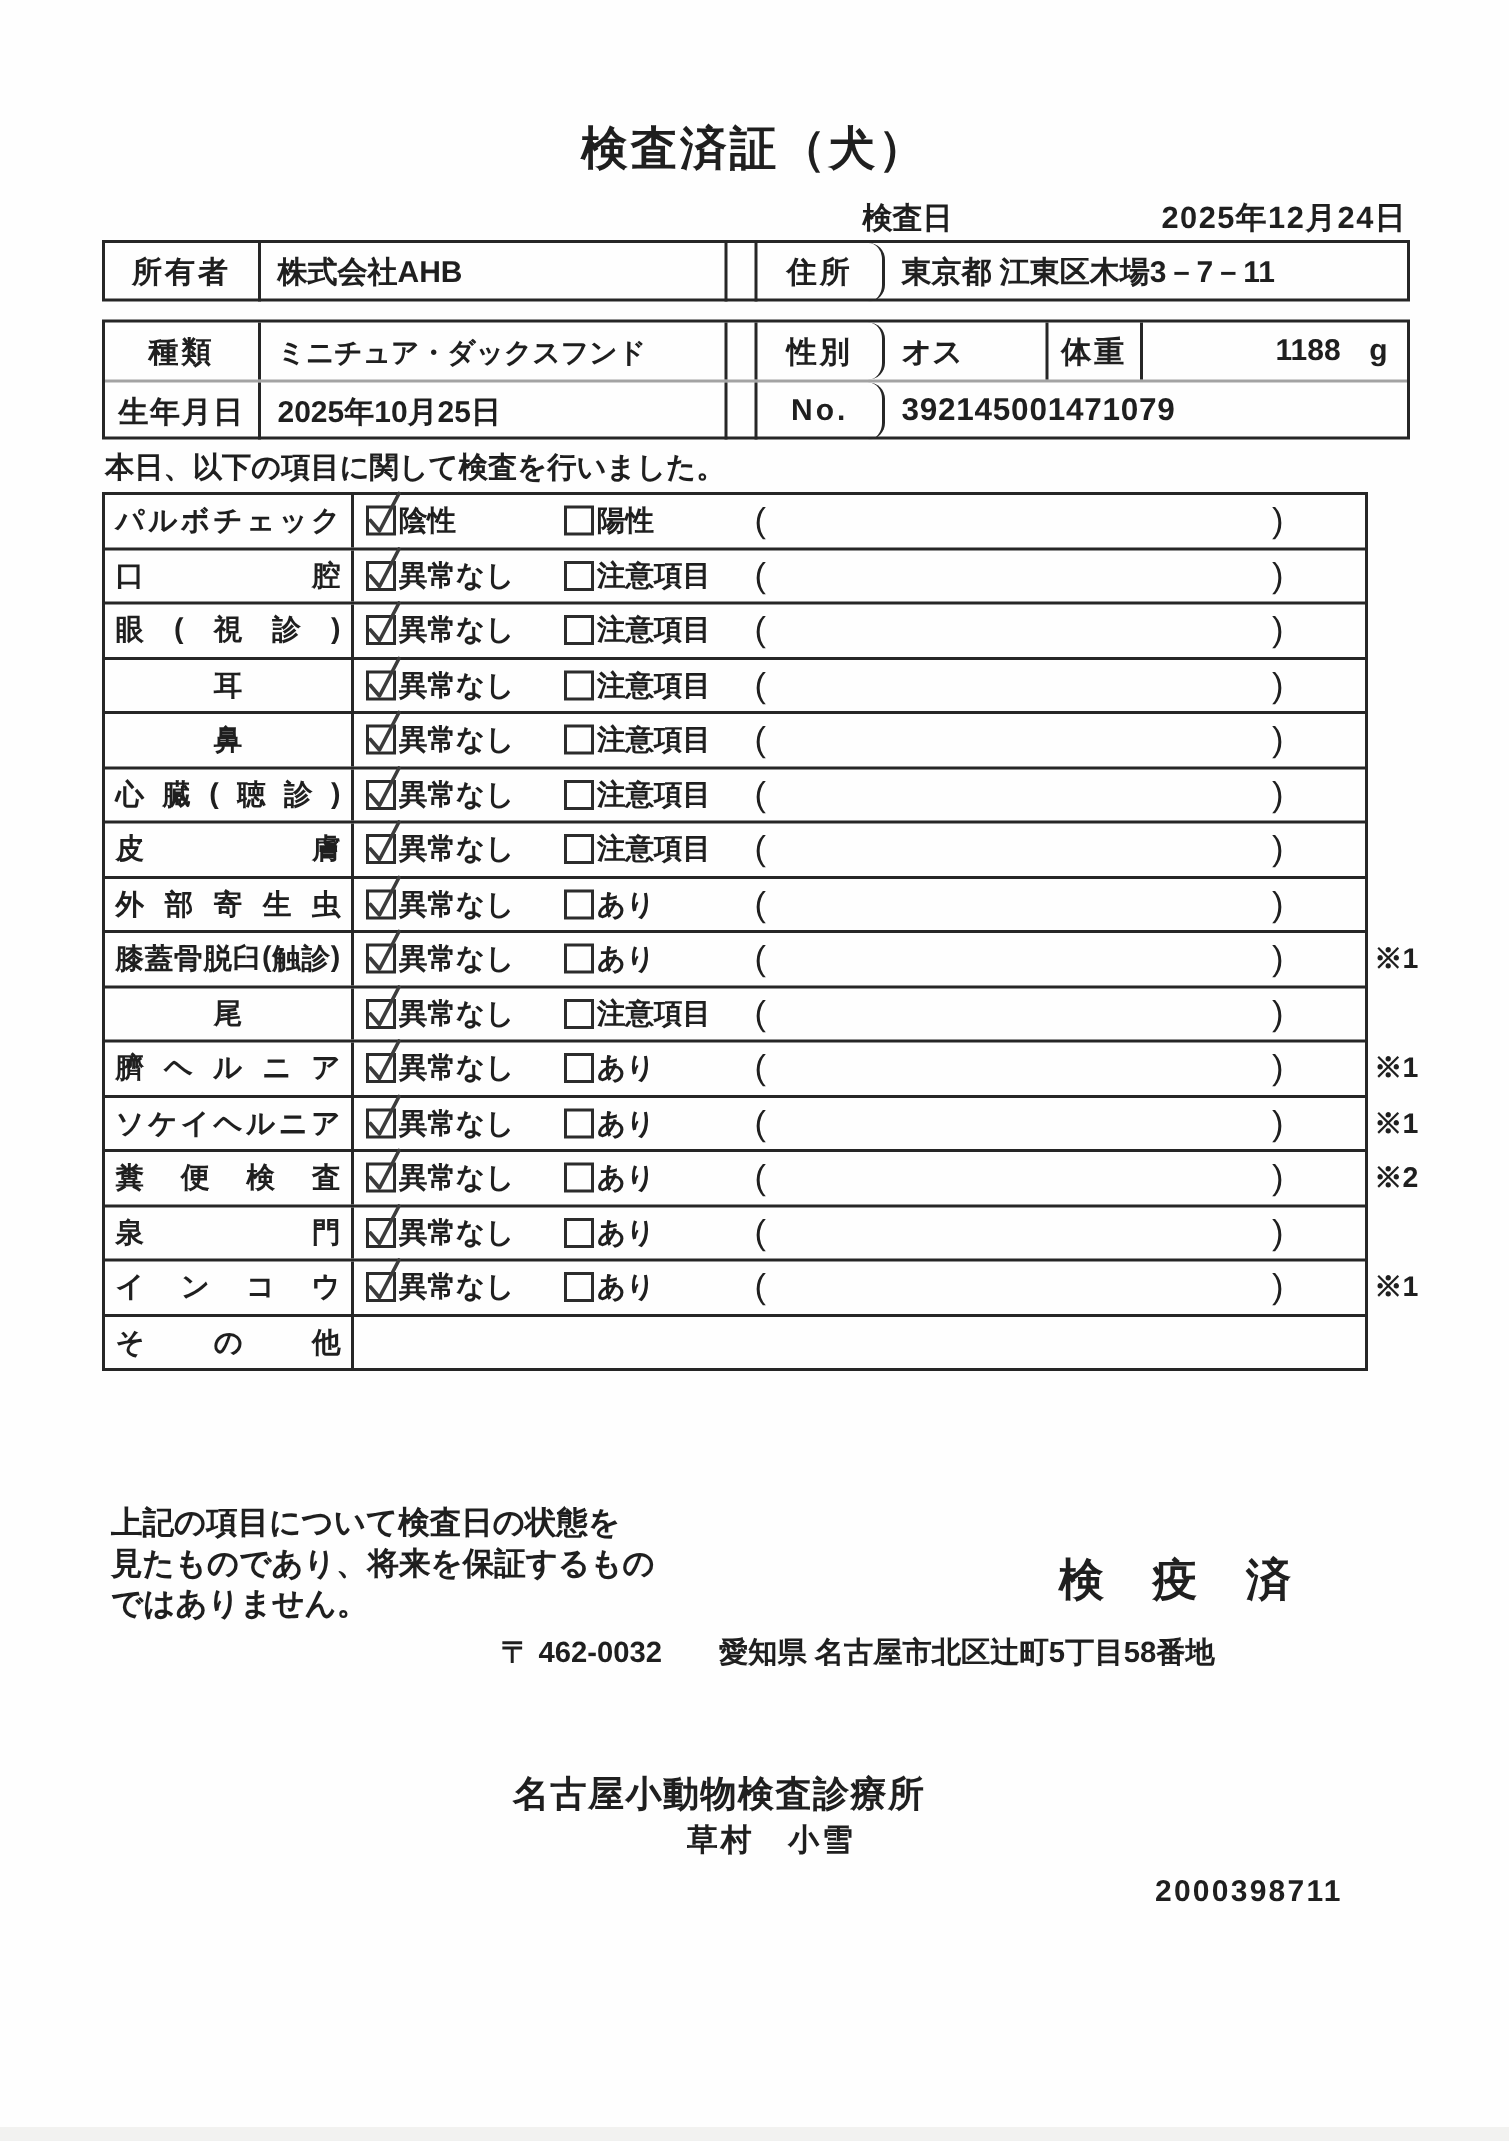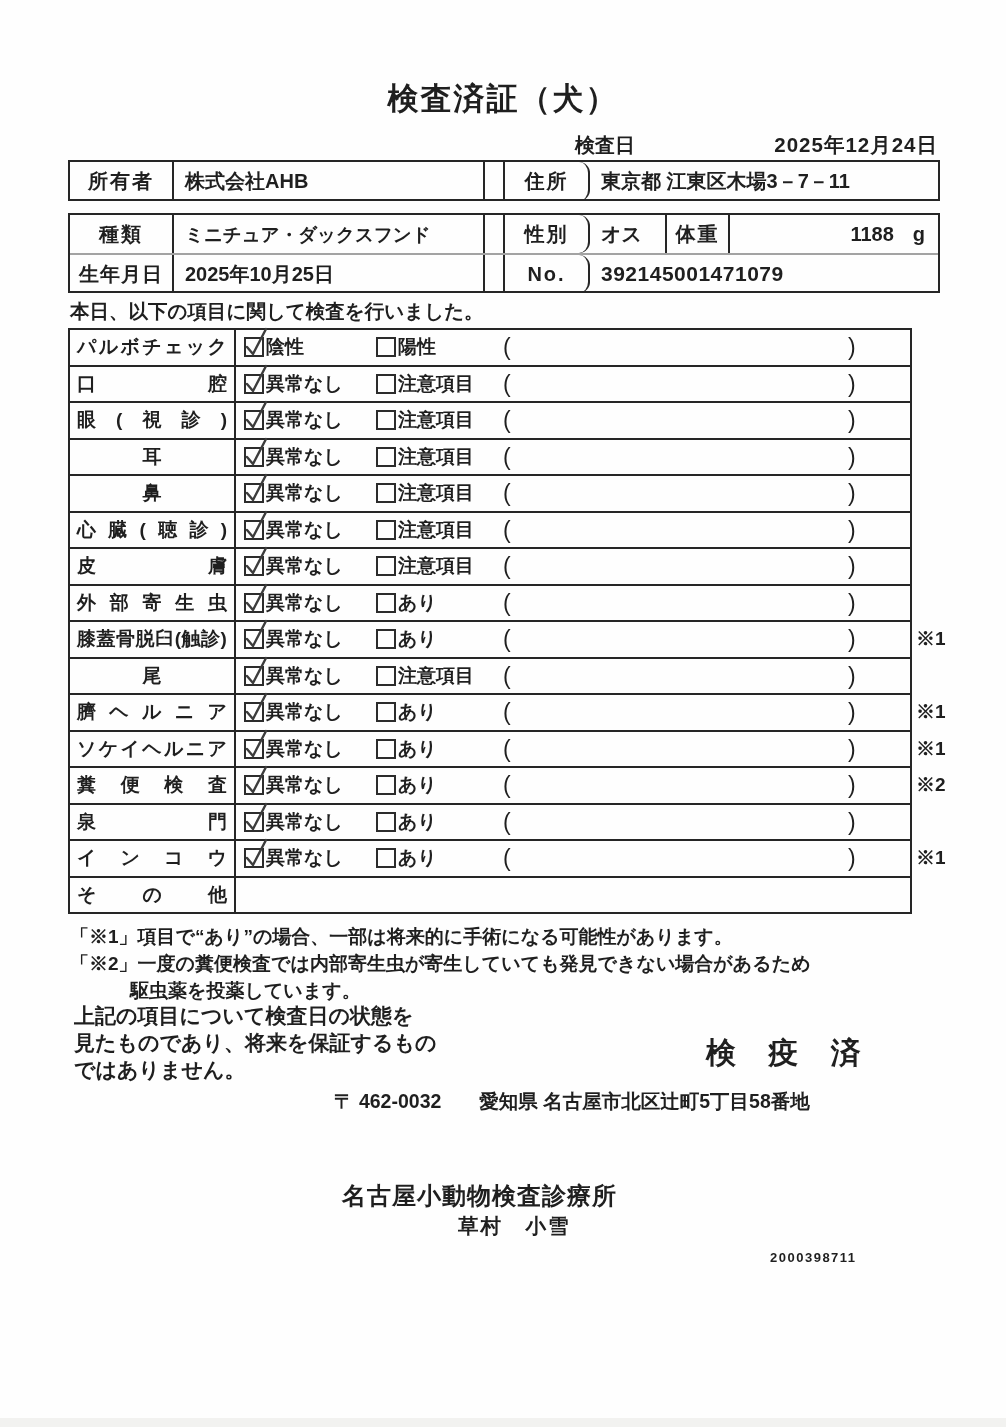--- a/index.html
+++ b/index.html
@@ -18,21 +18,21 @@
   .htable .hrow{display:flex; height:39px; align-items:stretch;}
   .htable .hrow + .hrow{border-top:2px solid #a3a3a3;}
   .hcell{box-sizing:border-box; display:flex; align-items:center; font-size:20px; overflow:hidden; white-space:nowrap;}
   .hcell.bordered{border-right:2px solid #262626;}
   .hcell.lab{justify-content:center; letter-spacing:2px;}
   .hcell.val{padding-left:11px;}
   .w-label{width:104px;}
   .w-value{width:311px;}
   .w-sliver{width:20px;}
   .w-small{width:85px;border-radius:11px;}
-  .w-sex{width:77px;}
+  .w-sex{width:109px;}
   .w-wt{width:63px; letter-spacing:1px;}
   .hcell.weight-val{flex:1; justify-content:flex-end; padding-right:13px;}
   .hcell.flexfill{flex:1;}
   .unit{margin-left:19px;}
   .t-owner{top:160px; height:41px;}
   .t-pet{top:213px; height:80px;}
   .t-pet .hrow{height:38px;}
   .breed-text{font-size:18.5px;}
   .no-label{letter-spacing:0;}
   .num-text{font-size:21px; letter-spacing:.5px;}
@@ -64,21 +64,21 @@
   .notes .indent{padding-left:60px;}
   
   .disclaimer{top:1002px; left:74px; font-size:21px; font-weight:700; line-height:27px;}
   .stamp{top:1033px; left:706px; font-size:30px; font-weight:700; letter-spacing:12px; white-space:nowrap;}
   .postal-line{top:1088px; left:334px; font-size:19.5px; white-space:nowrap;}
   .postal-line .gap{display:inline-block; width:38px;}
   .tel-line{top:1128px; left:338px; font-size:18.5px; white-space:nowrap;}
   .tel-line .gap{display:inline-block; width:22px;}
   .clinic-name{top:1180px; left:342px; font-size:24px; letter-spacing:1px; white-space:nowrap;}
   .vet-name{top:1212px; left:458px; font-size:20.5px; letter-spacing:2px; white-space:nowrap;}
-  .serial{top:1250px; left:770px; font-size:13px; letter-spacing:1.5px;}
+  .serial{top:1250px; left:770px; font-size:20px; letter-spacing:1.5px;}
   .scan-edge{left:0; bottom:0; width:100%; height:9px; background:#f2f2f0;}
 </style>
 </head>
 <body>
 
 <div class="page">
 
   <div class="abs title">検査済証（犬）</div>
 
   <div class="abs insp-date-label">検査日</div>
@@ -485,25 +485,20 @@
         
         
         
         
         
         
       </div>
     </div>
   </div>
 
-  <div class="abs notes">
-    <div>「※1」項目で“あり”の場合、一部は将来的に手術になる可能性があります。</div>
-    <div>「※2」一度の糞便検査では内部寄生虫が寄生していても発見できない場合があるため</div>
-    <div class="indent">駆虫薬を投薬しています。</div>
-  </div>
 
   <div class="abs disclaimer">
     <div>上記の項目について検査日の状態を</div>
     <div>見たものであり、将来を保証するもの</div>
     <div>ではありません。</div>
   </div>
 
   <div class="abs stamp">検 疫 済</div>
 
   <div class="abs postal-line">

